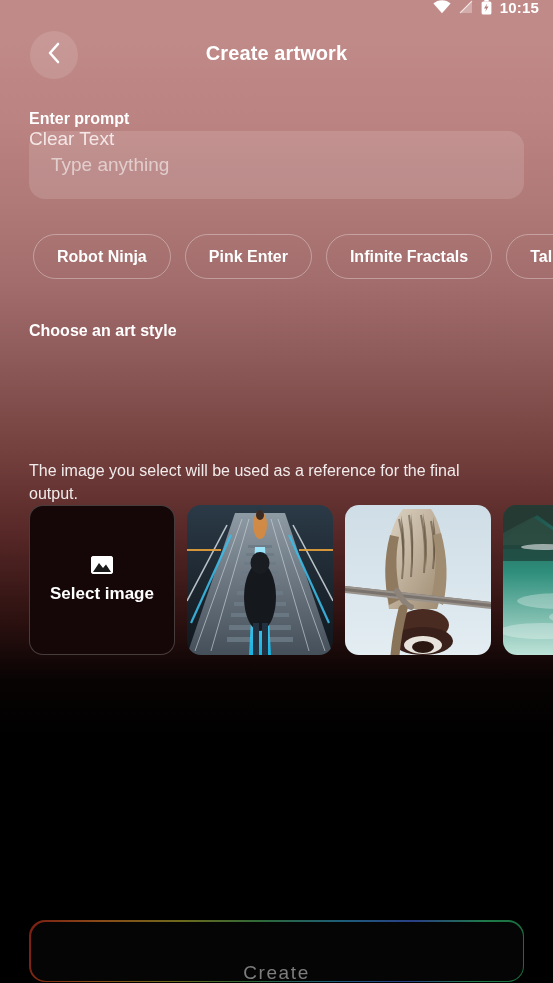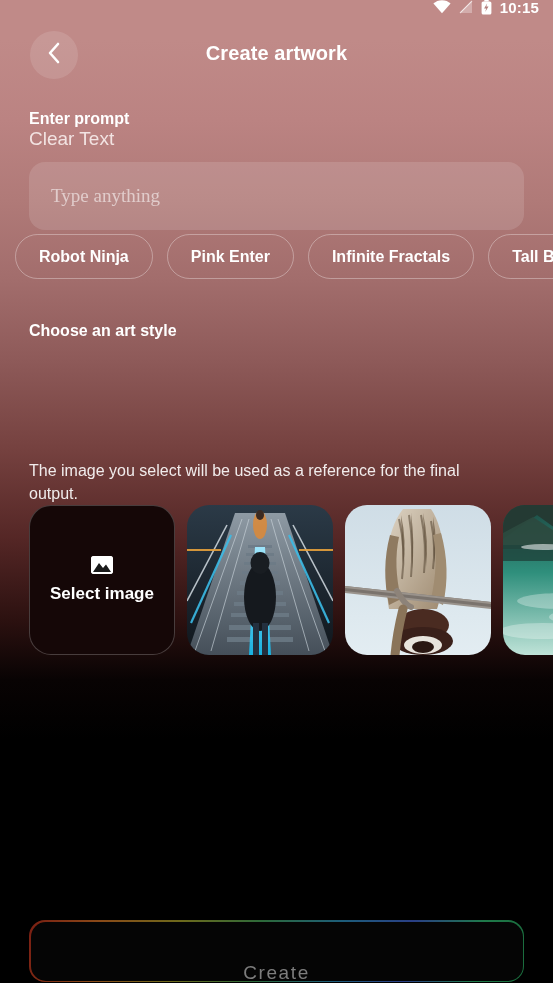--- a/index.html
+++ b/index.html
@@ -101,46 +101,46 @@
   #clear-text {
     color: #f2e3e2;
     font-size: 19px;
     font-weight: normal;
     cursor: pointer;
   }
 
   #prompt-input {
     position: absolute;
     left: 29px;
-    top: 162px;
+    top: 131px;
     width: 495px;
     height: 68px;
     border-radius: 16px;
     background: rgba(255,255,255,0.13);
     border: none;
     outline: none;
     padding: 0 22px;
     color: #ffffff;
     font-size: 19px;
-    font-family: Liberation Serif, serif;
+    font-family: Liberation Sans, sans-serif;
   }
   #prompt-input::placeholder {
     color: rgba(255,255,255,0.56);
     font-size: 19px;
   }
 
   
   #chips {
     position: absolute;
     left: 0; right: 0;
     top: 234px;
     height: 46px;
     display: flex;
     gap: 14px;
-    padding-left: 15px;
+    padding-left: 33px;
     overflow: hidden;
     white-space: nowrap;
   }
   .chip {
     flex: 0 0 auto;
     height: 45px;
     border-radius: 24px;
     border: 1px solid rgba(255,255,255,0.33);
     background: transparent;
     color: #ffffff;
@@ -200,21 +200,21 @@
     height: 152px;
     display: flex;
     gap: 12px;
     padding-left: 29px;
     overflow: hidden;
   }
   .thumb {
     flex: 0 0 auto;
     width: 146px;
     height: 150px;
-    border-radius: 22px;
+    border-radius: 14px;
     overflow: hidden;
     position: relative;
     cursor: pointer;
   }
   #select-image-card {
     background: #150707;
     border: 1px solid rgba(255,255,255,0.22);
     display: flex;
     flex-direction: column;
     align-items: center;

